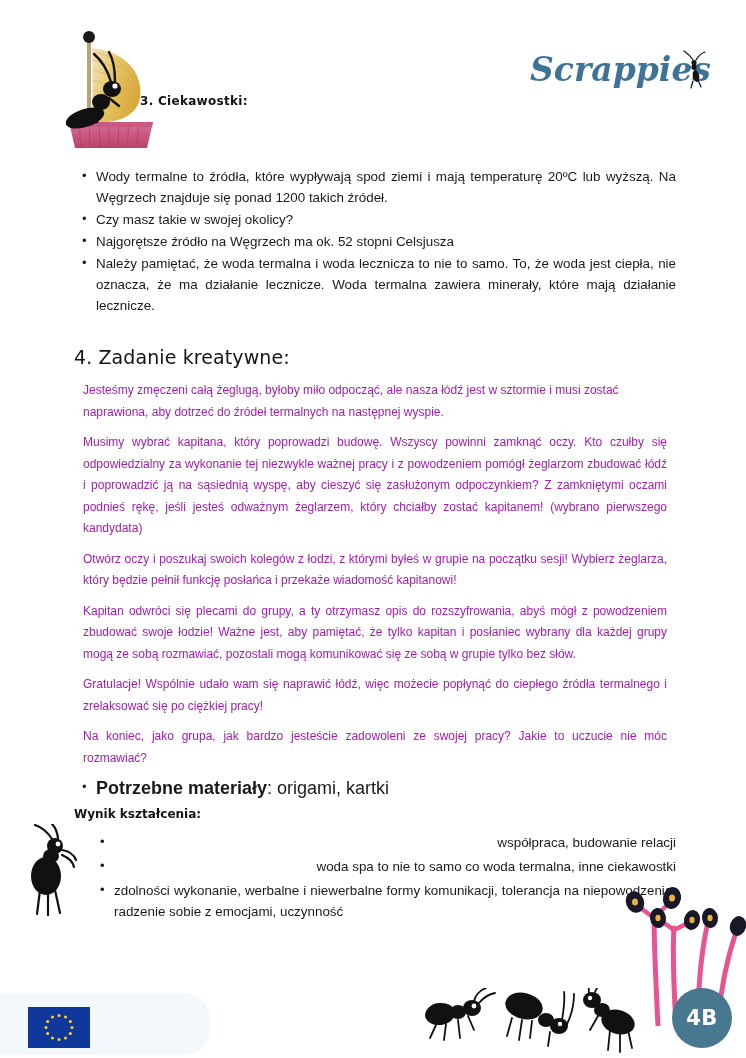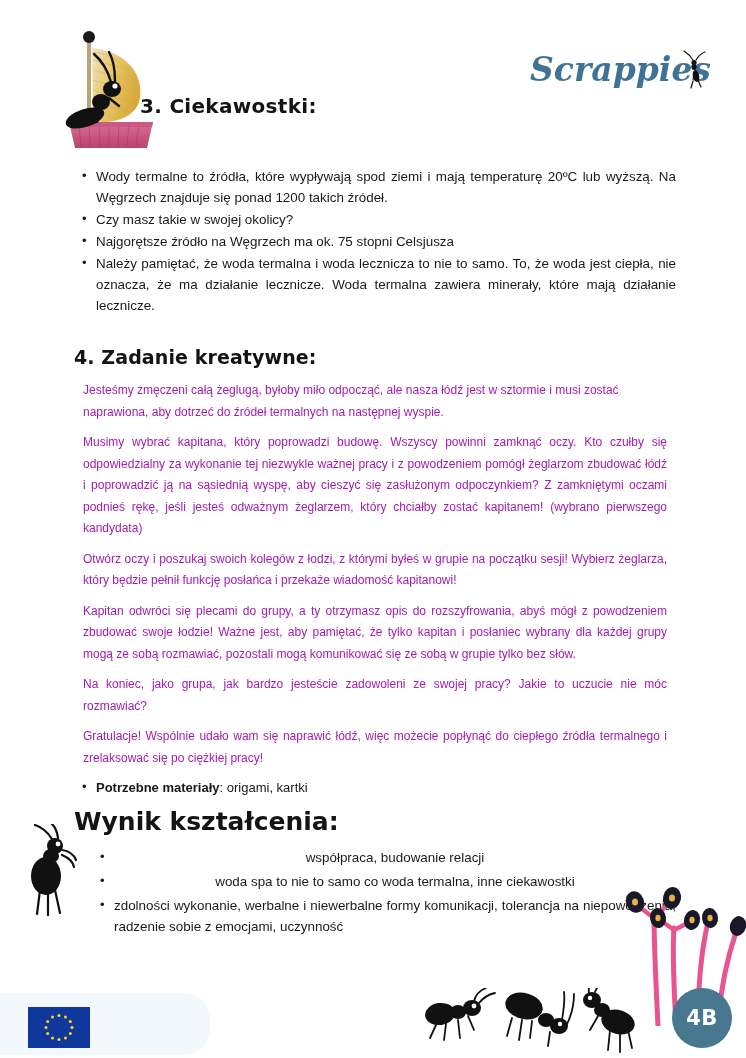--- a/index.html
+++ b/index.html
@@ -38,21 +38,21 @@
     width: 180px;
     height: 44px;
   }
 
   .heading-section3 {
     position: absolute;
     left: 140px;
     top: 94px;
     font-family: "DejaVu Sans", sans-serif;
     font-weight: bold;
-    font-size: 20px;
+    font-size: 12px;
     letter-spacing: 0.3px;
     color: #141414;
     white-space: nowrap;
   }
 
   
   .content {
     position: absolute;
     left: 74px;
     top: 166px;
@@ -77,58 +77,58 @@
     position: absolute;
     left: -14px;
     top: -1px;
     font-size: 13px;
     color: #1a1a1a;
   }
   ul.bullets > li.nojustify { text-align: left; }
 
   .heading-section4 {
     font-family: "DejaVu Sans", sans-serif;
-    font-weight: bold;
+    font-weight: normal;
     font-size: 19px;
     color: #141414;
     margin: 30px 0 12px 0;
     letter-spacing: 0.1px;
   }
 
   p.para {
     margin: 9px;
     font-size: 12px;
     line-height: 21.5px;
     text-align: justify;
     color: #a21caf;
   }
   p.para.flush { text-align: left; }
 
   .materials-row {
     position: relative;
     margin-top: 5px;
     padding-left: 22px;
-    font-size: 13px;
+    font-size: 18px;
     line-height: 20px;
   }
   .materials-row::before {
     content: "\2022";
     position: absolute;
     left: 8px;
     top: -1px;
     font-size: 13px;
   }
   .materials-label {
     font-weight: bold;
   }
 
   .heading-wynik {
     font-family: "DejaVu Sans", sans-serif;
     font-weight: bold;
-    font-size: 25px;
+    font-size: 12px;
     color: #141414;
     margin: 9px 0 11px 0;
   }
 
   ul.bullets2 {
     margin: 0;
     padding: 0 0 0 40px;
     list-style: none;
   }
   ul.bullets2 > li {
@@ -138,21 +138,21 @@
     text-align: justify;
     margin-bottom: 3px;
   }
   ul.bullets2 > li::before {
     content: "\2022";
     position: absolute;
     left: -14px;
     top: -1px;
     font-size: 13px;
   }
-  ul.bullets2 > li.nojustify { text-align: center; }
+  ul.bullets2 > li.nojustify { text-align: right; }
 
   
   .ant-left {
     position: absolute;
     left: 24px;
     top: 824px;
     width: 64px;
     height: 92px;
   }
   .flowers {
@@ -306,32 +306,32 @@
     </svg>
   </div>
 
   <div class="heading-section3">3.  Ciekawostki:</div>
 
   <div class="content">
 
     <ul class="bullets">
       <li> Wody termalne to źródła, które wypływają spod ziemi i mają temperaturę 20ºC lub wyższą. Na Węgrzech znajduje się ponad 1200 takich źródeł.</li>
       <li class="nojustify">Czy masz takie w swojej okolicy?</li>
-      <li class="nojustify">Najgorętsze źródło na Węgrzech ma ok. 75 stopni Celsjusza</li>
+      <li class="nojustify">Najgorętsze źródło na Węgrzech ma ok. 52 stopni Celsjusza</li>
       <li>Należy pamiętać, że woda termalna i woda lecznicza to nie to samo. To, że woda jest ciepła, nie oznacza, że ma działanie lecznicze. Woda termalna zawiera minerały, które mają działanie lecznicze.</li>
     </ul>
 
     <div class="heading-section4">4. Zadanie kreatywne:</div>
 
     <p class="para flush">Jesteśmy zmęczeni całą żeglugą, byłoby miło odpocząć, ale nasza łódź jest w sztormie i musi zostać naprawiona, aby dotrzeć do źródeł termalnych na następnej wyspie.</p>
     <p class="para">Musimy wybrać kapitana, który poprowadzi budowę. Wszyscy powinni zamknąć oczy. Kto czułby się odpowiedzialny za wykonanie tej niezwykle ważnej pracy i z powodzeniem pomógł żeglarzom zbudować łódź i poprowadzić ją na sąsiednią wyspę, aby cieszyć się zasłużonym odpoczynkiem? Z zamkniętymi oczami podnieś rękę, jeśli jesteś odważnym żeglarzem, który chciałby zostać kapitanem! (wybrano pierwszego kandydata)</p>
     <p class="para">Otwórz oczy i poszukaj swoich kolegów z łodzi, z którymi byłeś w grupie na początku sesji! Wybierz żeglarza, który będzie pełnił funkcję posłańca i przekaże wiadomość kapitanowi!</p>
     <p class="para">Kapitan odwróci się plecami do grupy, a ty otrzymasz opis do rozszyfrowania, abyś mógł z powodzeniem zbudować swoje łodzie! Ważne jest, aby pamiętać, że tylko kapitan i posłaniec wybrany dla każdej grupy mogą ze sobą rozmawiać, pozostali mogą komunikować się ze sobą w grupie tylko bez słów.</p>
+    <p class="para">Gratulacje! Wspólnie udało wam się naprawić łódź, więc możecie popłynąć do ciepłego źródła termalnego i zrelaksować się po ciężkiej pracy!</p>
     <p class="para">Na koniec, jako grupa, jak bardzo jesteście zadowoleni ze swojej pracy? Jakie to uczucie nie móc rozmawiać?</p>
-    <p class="para">Gratulacje! Wspólnie udało wam się naprawić łódź, więc możecie popłynąć do ciepłego źródła termalnego i zrelaksować się po ciężkiej pracy!</p>
 
     <div class="materials-row">
       <span class="materials-label">Potrzebne materiały</span><span>: origami, kartki</span>
     </div>
 
     <div class="heading-wynik">Wynik kształcenia:</div>
 
     <ul class="bullets2">
       <li class="nojustify">współpraca, budowanie relacji</li>
       <li class="nojustify">woda spa to nie to samo co woda termalna, inne ciekawostki</li>

